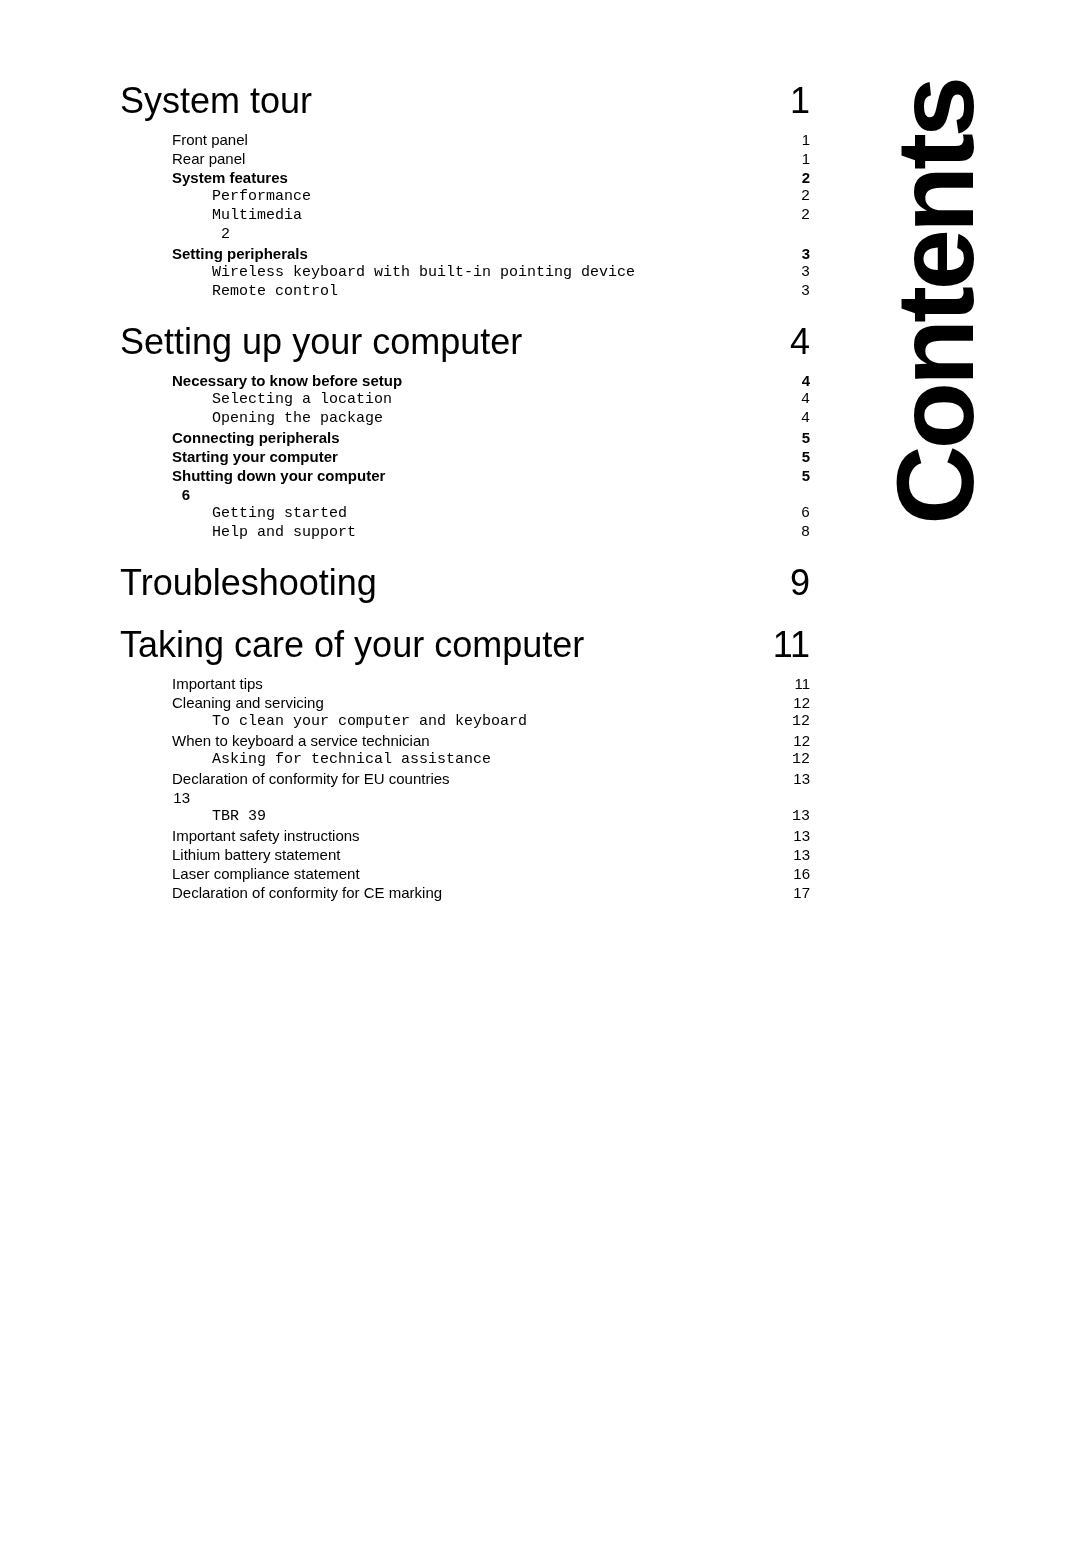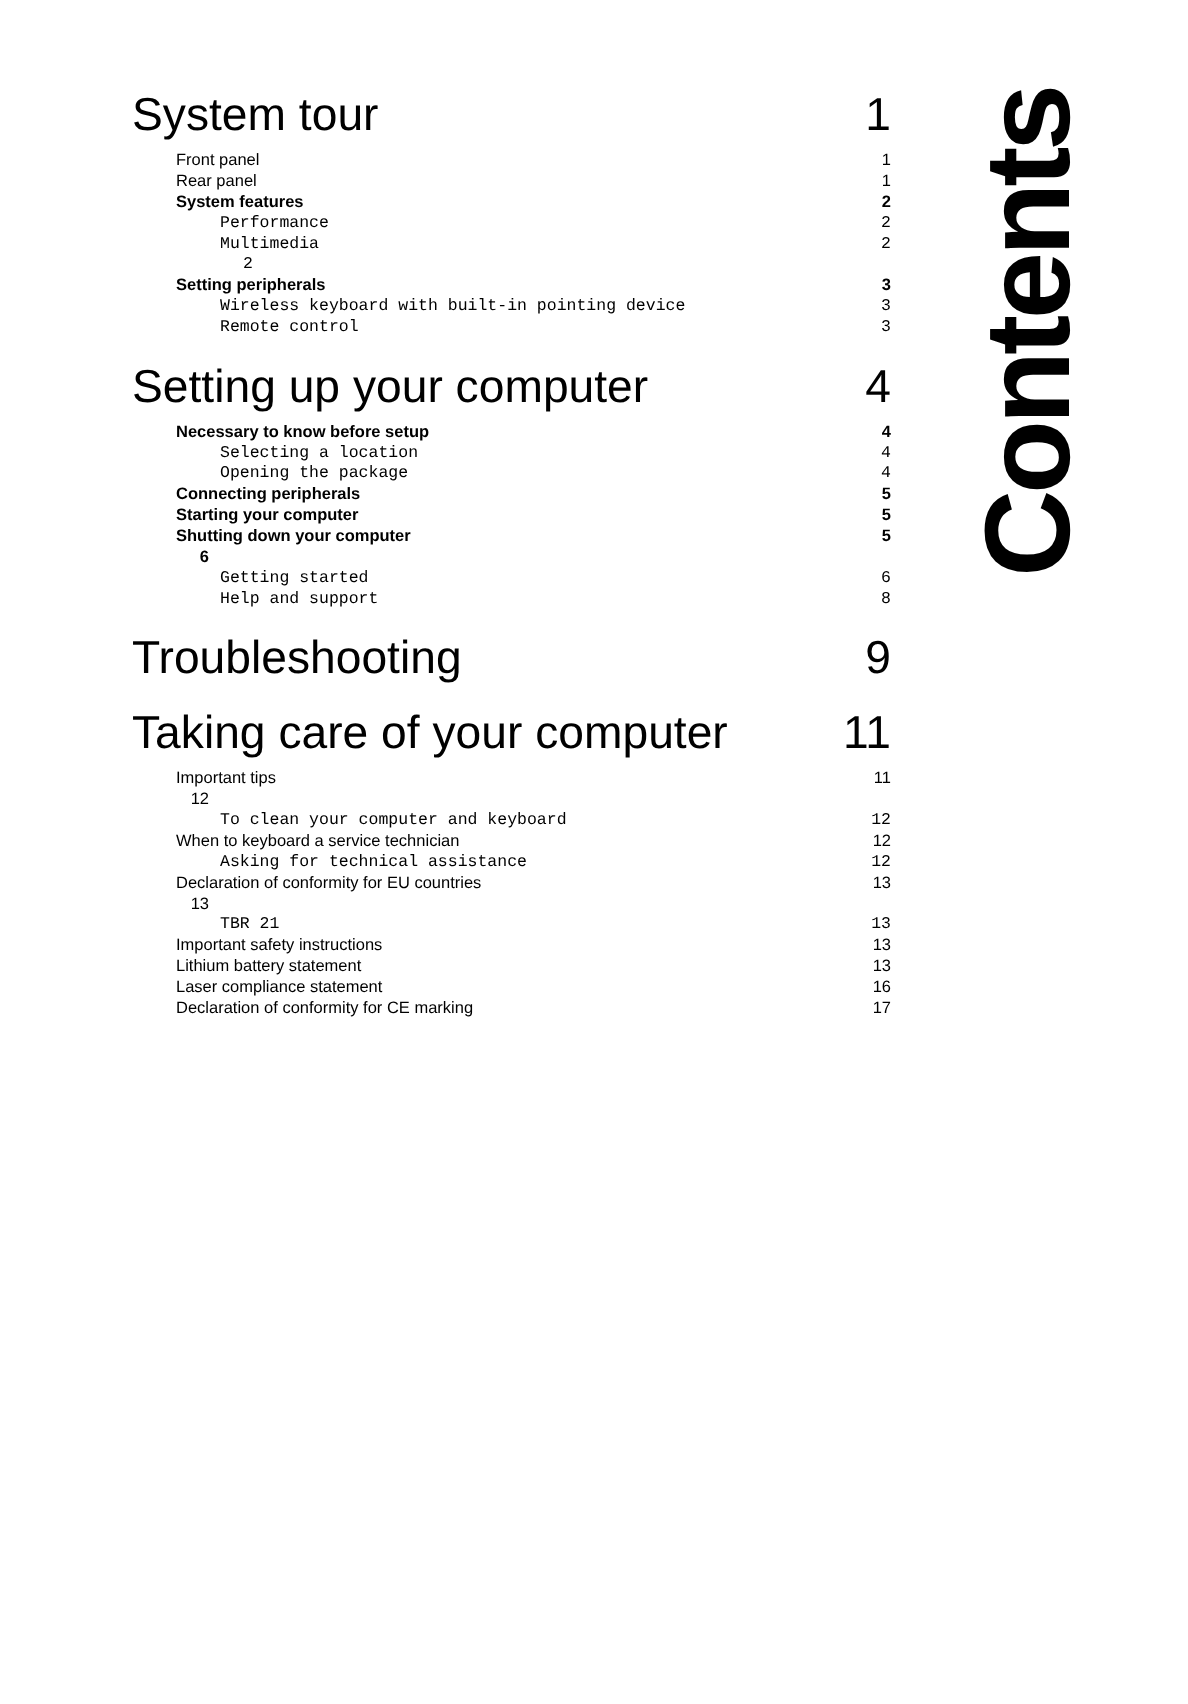--- a/index.html
+++ b/index.html
@@ -44,21 +44,21 @@
       letter-spacing: -4px;
       line-height: 1;
       font-family: Arial, Helvetica, sans-serif;
       position: absolute;
       top: 80px;
       right: 10px;
     }
 
     
     .section-title {
-      font-size: 42px;
+      font-size: 36px;
       font-weight: 400;
       color: #000000;
       font-family: Arial, Helvetica, sans-serif;
       margin-top: 20px;
       margin-bottom: 8px;
       display: flex;
       justify-content: space-between;
       align-items: baseline;
     }
 
@@ -71,20 +71,21 @@
       display: flex;
       justify-content: space-between;
       align-items: baseline;
       padding: 1px 0;
       font-size: 15px;
       color: #000000;
     }
 
     .toc-entry .entry-text {
       flex: 1;
+      margin-left: 12px;
     }
 
     .toc-entry .page-num {
       min-width: 30px;
       text-align: right;
     }
 
     
     .indent-1 {
       padding-left: 40px;
@@ -211,20 +212,21 @@
     <div class="section-block">
       <div class="section-title">
         <span class="title-text">Taking care of your computer</span>
         <span class="page-num">11</span>
       </div>
       <div class="toc-entry indent-1">
         <span class="entry-text">Important tips</span>
         <span class="page-num">11</span>
       </div>
       <div class="toc-entry indent-1">
+        <span class="entry-text">Cleaning and servicing</span>
         <span class="page-num">12</span>
       </div>
       <div class="toc-entry indent-2">
         <span class="entry-text">To clean your computer and keyboard</span>
         <span class="page-num">12</span>
       </div>
       <div class="toc-entry indent-1">
         <span class="entry-text">When to keyboard a service technician</span>
         <span class="page-num">12</span>
       </div>
@@ -233,21 +235,21 @@
         <span class="page-num">12</span>
       </div>
       <div class="toc-entry indent-1">
         <span class="entry-text">Declaration of conformity for EU countries</span>
         <span class="page-num">13</span>
       </div>
       <div class="toc-entry indent-1">
         <span class="page-num">13</span>
       </div>
       <div class="toc-entry indent-2">
-        <span class="entry-text">TBR 21</span>
+        <span class="entry-text">TBR 39</span>
         <span class="page-num">13</span>
       </div>
       <div class="toc-entry indent-1">
         <span class="entry-text">Important safety instructions</span>
         <span class="page-num">13</span>
       </div>
       <div class="toc-entry indent-1">
         <span class="entry-text">Lithium battery statement</span>
         <span class="page-num">13</span>
       </div>

